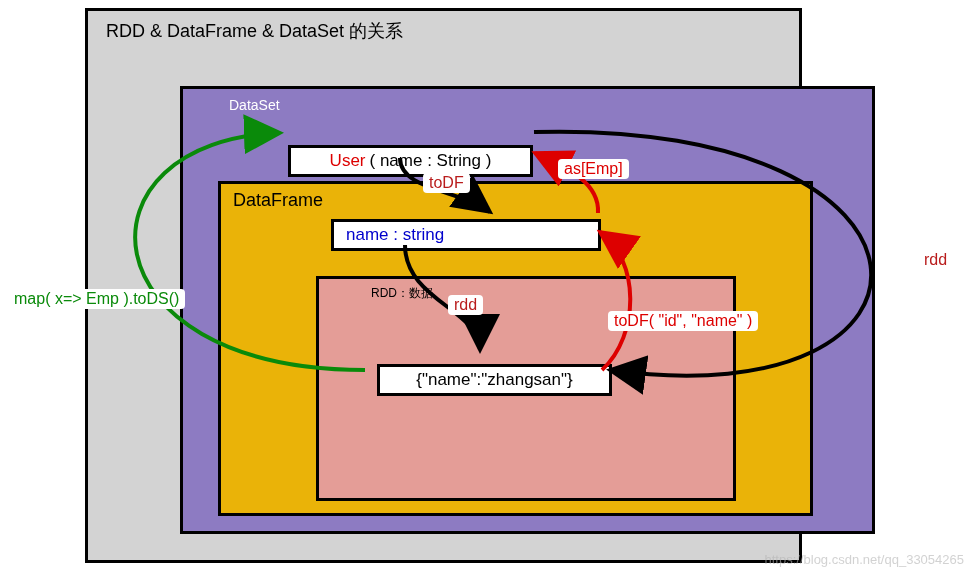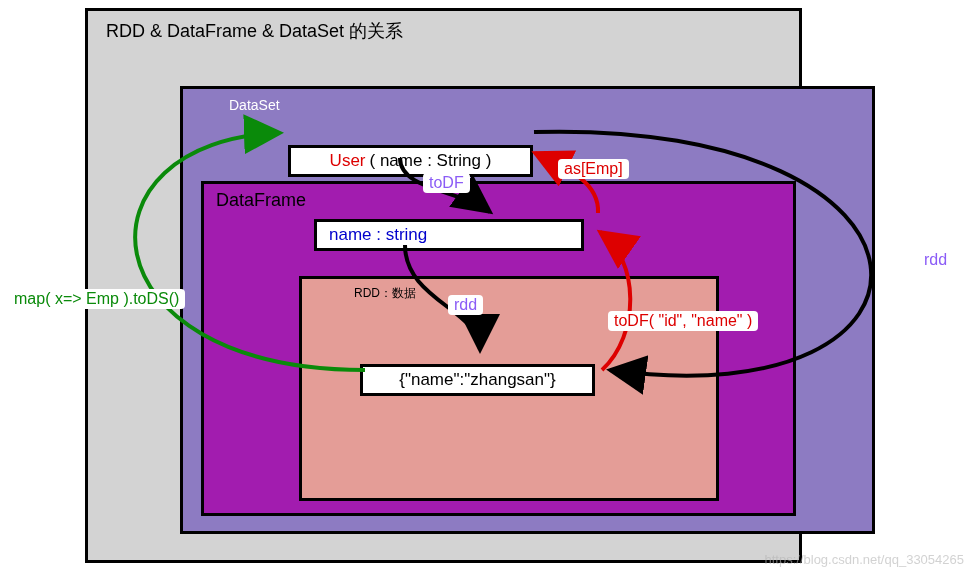--- a/index.html
+++ b/index.html
@@ -56,25 +56,25 @@
     border: 3px solid #000;
     display: flex;
     align-items: center;
     justify-content: center;
     font-size: 17px;
   }
   .user-box .u { color: #d00; }
   .user-box .args { color: #000; margin-left: 4px; }
   .dataframe-box {
     position: absolute;
-    left: 18px;
+    left: 35px;
     top: 92px;
     width: 595px;
     height: 335px;
-    background: #a21caf;
+    background: #eab308;
     border: 3px solid #000;
   }
   .dataframe-label {
     position: absolute;
     left: 12px;
     top: 6px;
     font-size: 18px;
     color: #000;
   }
   .name-box {
@@ -123,21 +123,21 @@
   }
   .label-pill {
     position: absolute;
     background: #fff;
     border-radius: 4px;
     padding: 1px 6px;
     font-size: 16px;
   }
   .green { color: #0a8a0a; margin-top: 20px; }
   .red { color: #d00; }
-  .black { color: #8b5cf6; }
+  .black { color: #b91c1c; }
   .svg-layer {
     position: absolute;
     left: 0; top: 0;
     width: 974px; height: 571px;
     pointer-events: none;
   }
   .watermark {
     position: absolute;
     right: 10px;
     bottom: 4px;

